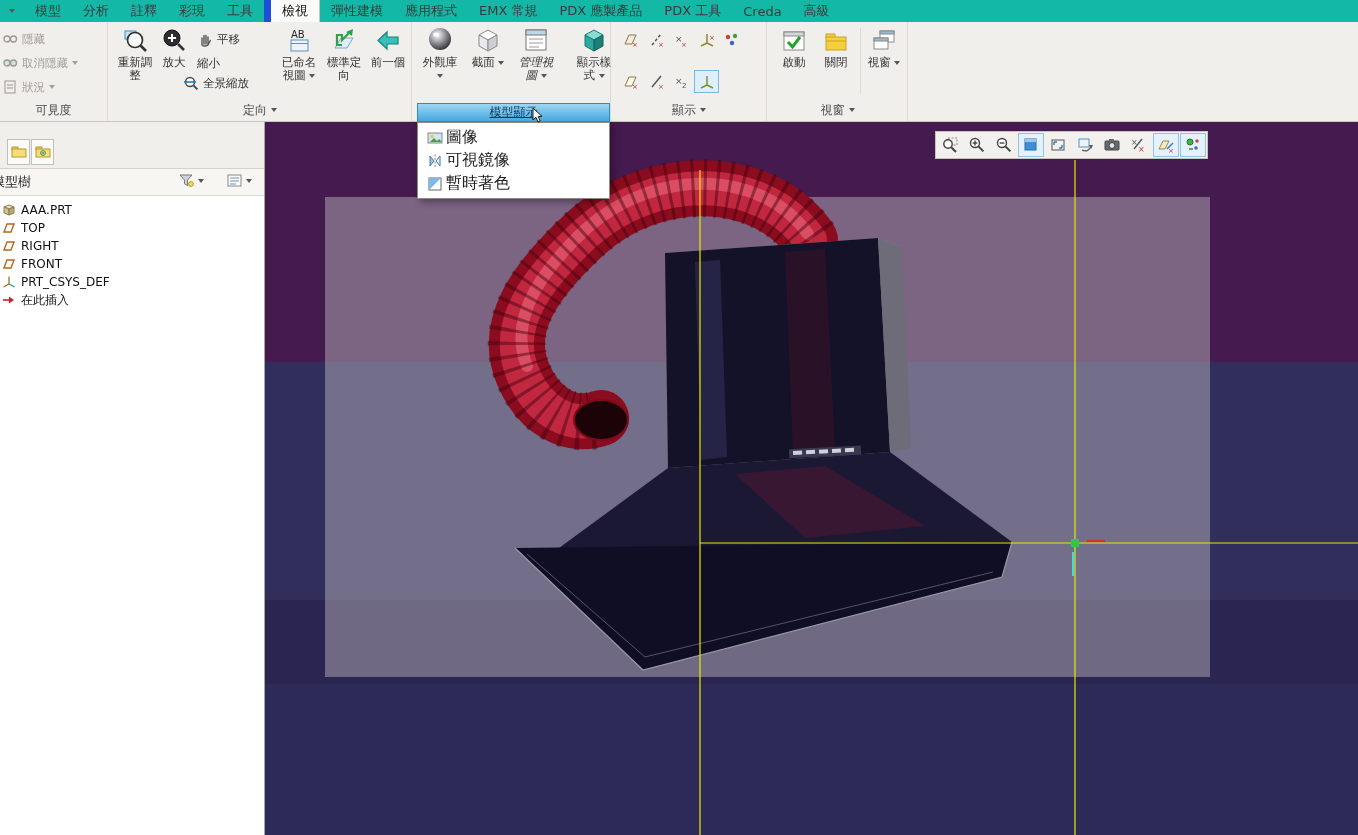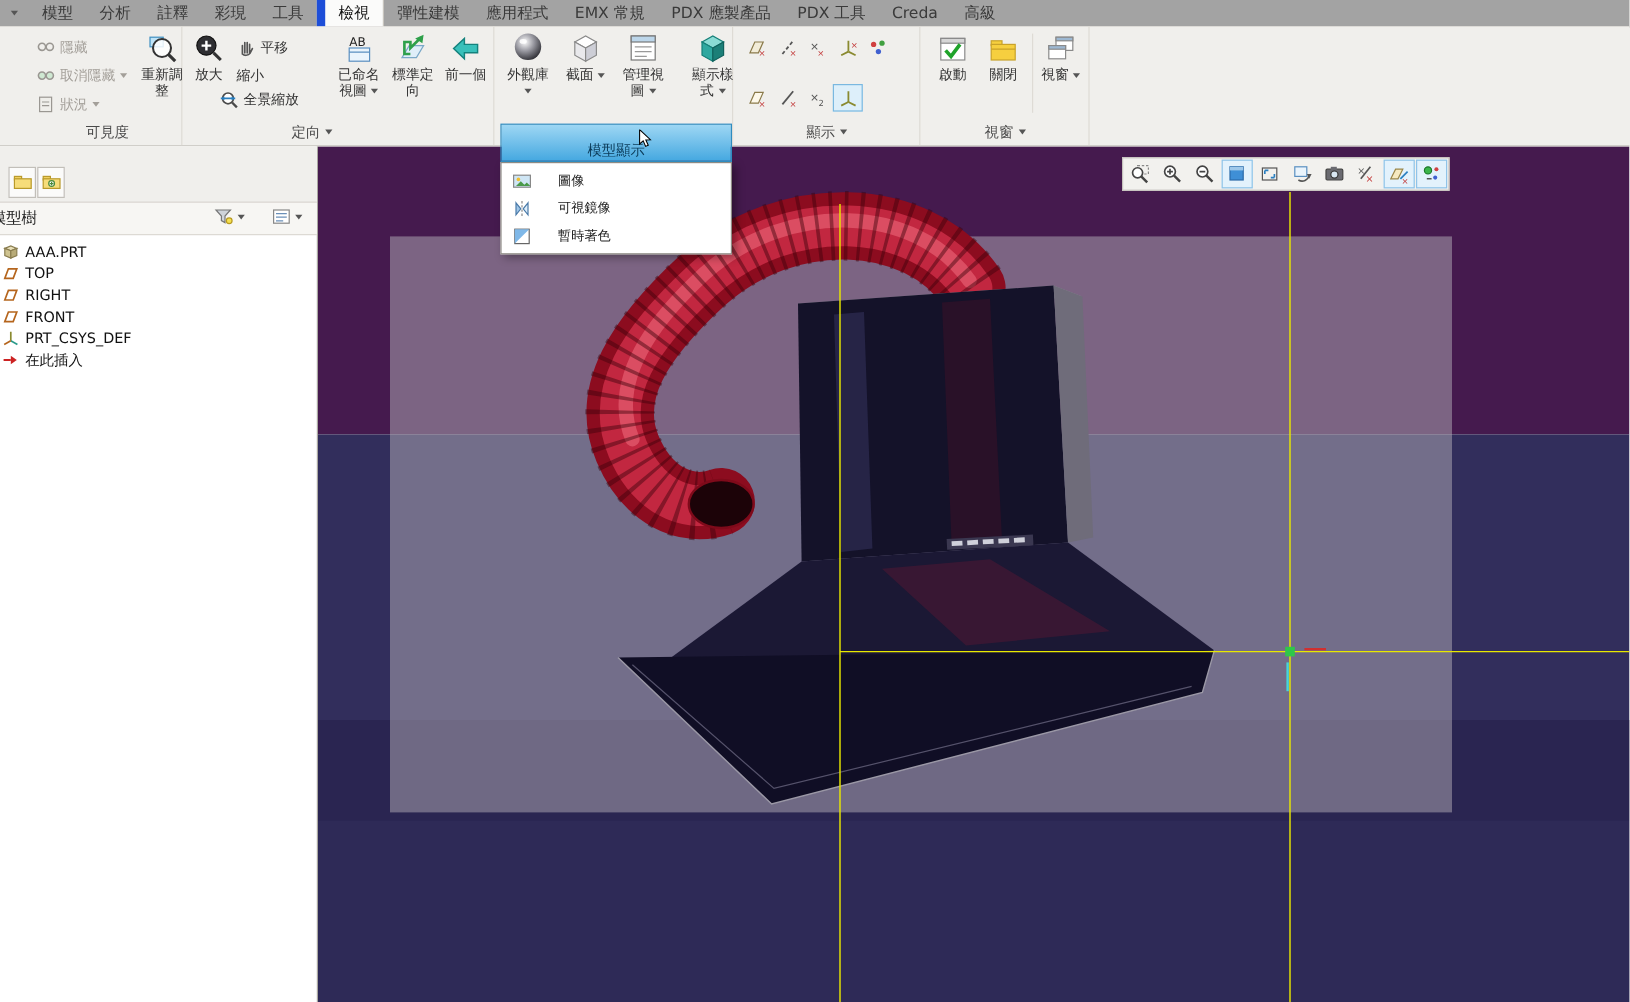--- a/index.html
+++ b/index.html
@@ -4,21 +4,21 @@
 <style>
   html,body{margin:0;padding:0;}
   body{
     width:1358px;height:835px;position:relative;overflow:hidden;
     font-family:"DejaVu Sans","Liberation Sans",sans-serif;
     background:#f0efec;-webkit-font-smoothing:antialiased;
   }
   .caret{display:inline-block;width:0;height:0;border-left:3px solid transparent;
     border-right:3px solid transparent;border-top:4px solid #555;vertical-align:middle;}
   
-  .tabbar{position:absolute;top:0;left:0;width:100%;height:22px;background:#a3a3a3;
+  .tabbar{position:absolute;top:0;left:0;width:100%;height:22px;background:#14b8a6;
     border-bottom:1px solid #d2cfc9;display:flex;align-items:stretch;font-size:13px;color:#3a3a3a;}
   .tab-pre{width:24px;display:flex;align-items:center;justify-content:center;}
   .tab{padding:0 11px;display:flex;align-items:center;white-space:nowrap;}
   .tab.active{background:#fbfbfa;border-left:7px solid #1d4ed8;border-right:1px solid #c8c5bf;color:#111;}
   
   .ribbon{position:absolute;top:22px;left:0;width:100%;height:100px;background:#f0efec;
     border-bottom:1px solid #c9c6c0;box-sizing:border-box;}
   .rgroup{position:absolute;top:0;height:99px;border-right:1px solid #dedbd5;box-sizing:border-box;}
   .rg-content{height:78px;position:relative;}
   .rg-label{height:20px;display:flex;align-items:center;justify-content:center;gap:4px;
@@ -28,26 +28,26 @@
   .bigbtn .bicon{height:28px;margin-top:2px;display:flex;align-items:flex-end;justify-content:flex-end;}
   .bb-label{font-size:11.5px;line-height:13px;text-align:center;color:#333;word-break:break-all;
     max-width:44px;margin-top:2px;}
   .smallrow{position:absolute;display:flex;align-items:center;gap:4px;font-size:11.5px;color:#333;height:18px;}
   .smallrow.disabled{color:#a39f99;}
   .tbtn{position:absolute;width:25px;height:23px;border:1px solid transparent;display:flex;
     align-items:center;justify-content:center;box-sizing:border-box;}
   .tbtn.pressed{border-color:#7ab8e0;background:#ddeffa;}
   
   .dropdown{position:absolute;left:417px;top:103px;width:193px;z-index:60;}
-  .dd-header{height:32px;background:linear-gradient(#9ed7f4,#45a8e0);border:1px solid #2f8cc0;
-    display:flex;align-items:flex-end;justify-content:center;font-size:12px;color:#0a3a58;
-    position:relative;box-sizing:border-box;}
+  .dd-header{height:19px;background:linear-gradient(#9ed7f4,#45a8e0);border:1px solid #2f8cc0;
+    display:flex;align-items:flex-start;justify-content:center;font-size:12px;color:#0a3a58;
+    position:relative;box-sizing:border-box;text-decoration:underline;}
   .dd-cursor{position:absolute;left:114px;top:4px;}
   .dd-menu{background:#fff;border:1px solid #8e8b85;box-shadow:3px 3px 7px rgba(0,0,0,.35);padding:3px 0;}
-  .dd-item{height:23px;display:flex;align-items:center;gap:22px;padding:0 9px;font-size:11px;color:#222;}
+  .dd-item{height:23px;display:flex;align-items:center;gap:3px;padding:0 9px;font-size:16px;color:#222;}
   
   .panel{position:absolute;left:0;top:122px;width:265px;height:713px;background:#fff;
     border-right:1px solid #a9a6a0;box-sizing:border-box;}
   .panel-tabs{height:46px;background:#f0efec;position:relative;border-bottom:1px solid #d5d2cc;}
   .ptab{position:absolute;top:17px;width:23px;height:26px;border:1px solid #c2bfb9;background:#fbfbfa;
     display:flex;align-items:center;justify-content:center;box-sizing:border-box;}
   .panel-header{height:26px;display:flex;align-items:center;background:#f7f6f3;
     border-bottom:1px solid #dddad4;font-size:13px;color:#222;position:relative;}
   .ph-title{margin-left:-8px;white-space:nowrap;}
   .ph-tool{position:absolute;top:3px;display:flex;align-items:center;gap:3px;}
@@ -103,21 +103,21 @@
   <div class="tab">
       <span>Creda</span>
     </div>
   <div class="tab">
       <span>高級</span>
     </div>
 </div>
 
 <div class="ribbon">
 
-  <div class="rgroup" style="left:0;width:124px;margin-left:28px;">
+  <div class="rgroup" style="left:0;width:108px;">
     <div class="rg-content">
       <div class="smallrow disabled" style="left:2px;top:8px;">
         <svg width="16" height="16" viewBox="0 0 16 16">
             <circle cx="5" cy="8" r="3" fill="none" stroke="#9a9792" stroke-width="1.3"></circle>
             <circle cx="11.5" cy="8" r="3" fill="none" stroke="#9a9792" stroke-width="1.3"></circle>
             <line x1="8" y1="8" x2="8.5" y2="8" stroke="#9a9792"></line>
           </svg>
         <span>隱藏</span>
       </div>
       <div class="smallrow disabled" style="left:2px;top:32px;">
@@ -246,21 +246,21 @@
       <div class="bigbtn" style="left:52px;width:46px;">
         <span class="bicon">
           <svg width="28" height="28" viewBox="0 0 28 28">
               <polygon points="5,9 14,4 23,9 14,14" fill="#ffffff" stroke="#8a8a8a"></polygon>
               <polygon points="5,9 14,14 14,25 5,20" fill="#e9e9ec" stroke="#8a8a8a"></polygon>
               <polygon points="23,9 14,14 14,25 23,20" fill="#cdced6" stroke="#8a8a8a"></polygon>
             </svg>
         </span>
         <span class="bb-label"><span>截面</span> <span class="caret"></span></span>
       </div>
-      <div class="bigbtn" style="left:100px;width:46px;">
+      <div class="bigbtn" style="left:100px;width:46px;font-style:italic;">
         <span class="bicon">
           <svg width="28" height="28" viewBox="0 0 28 28">
               <rect x="4" y="4" width="20" height="20" fill="#ffffff" stroke="#777"></rect>
               <rect x="4" y="4" width="20" height="5" fill="#bcd6ea" stroke="#777"></rect>
               <line x1="7" y1="13" x2="21" y2="13" stroke="#999"></line>
               <line x1="7" y1="17" x2="21" y2="17" stroke="#999"></line>
               <line x1="7" y1="21" x2="17" y2="21" stroke="#999"></line>
             </svg>
         </span>
         <span class="bb-label"><span>管理視圖</span> <span class="caret"></span></span>

